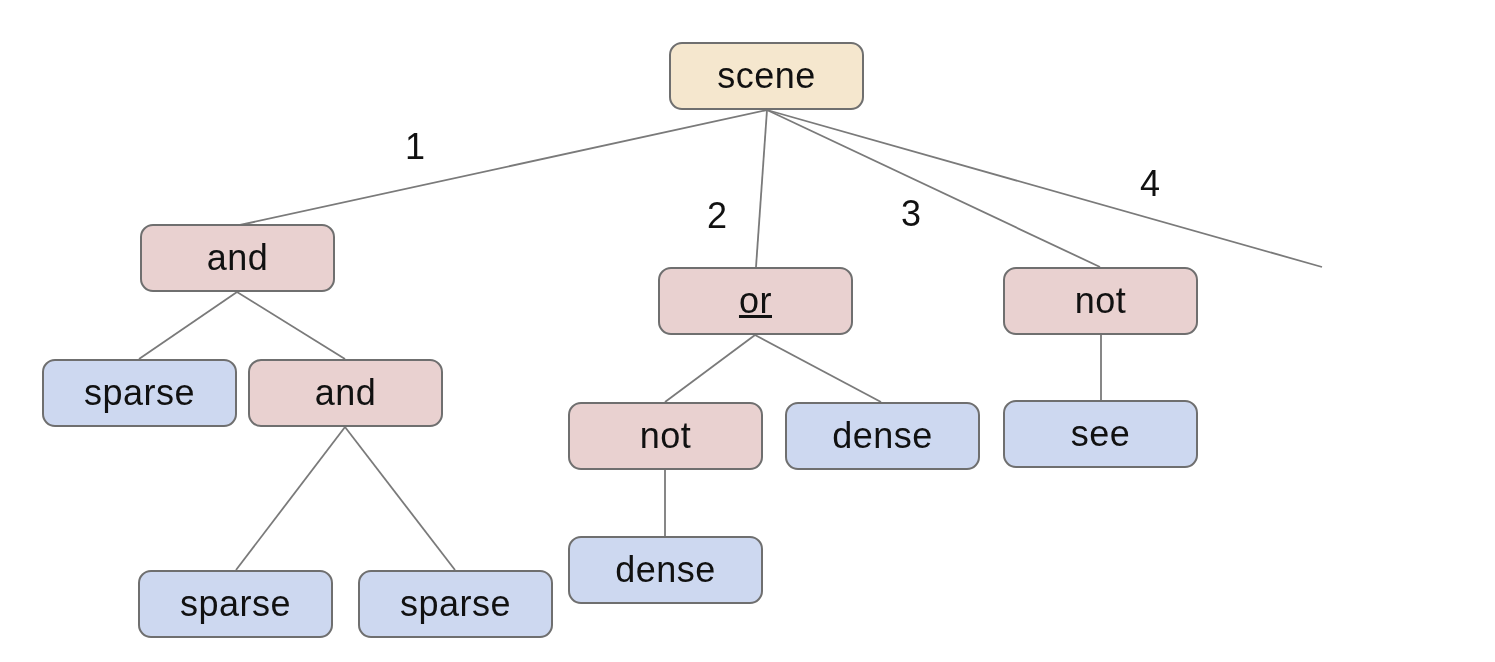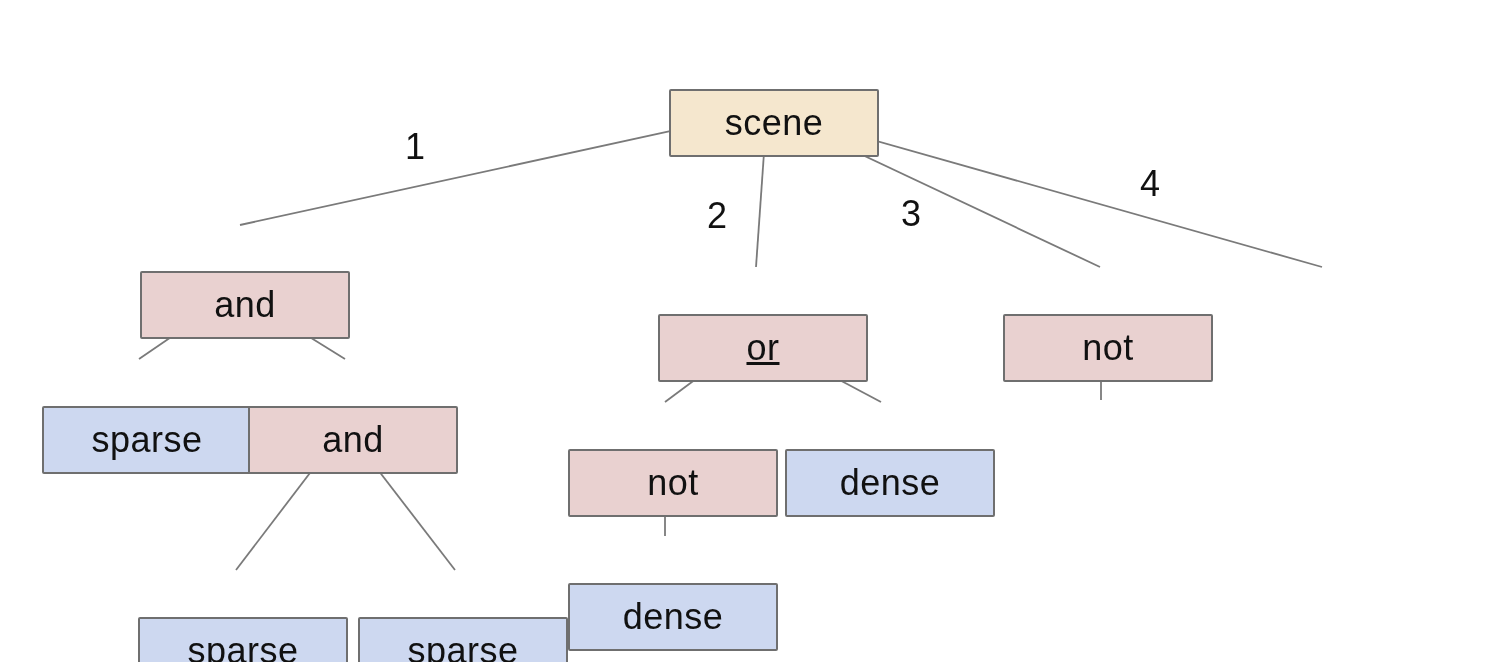--- a/index.html
+++ b/index.html
@@ -21,32 +21,31 @@
     top: 0;
     width: 1495px;
     height: 662px;
   }
   #edges line {
     stroke: var(--edge, #7a7a7a);
     stroke-width: 1.8;
   }
   .node {
     position: absolute;
-    width: 210px;
+    width: 195px;
     height: 68px;
     box-sizing: border-box;
     border: 2px solid var(--border, #6f6f6f);
-    border-radius: 2px;
+    border-radius: 13px;
     display: flex;
     align-items: center;
     justify-content: center;
     font-size: 36px;
     color: var(--text, #111111);
     letter-spacing: 0.5px;
-    margin-top: 47px;
   }
   .node.root     { background: var(--root-fill, #f5e7ce); }
   .node.operator { background: var(--operator-fill, #e9d1d0); }
   .node.leaf     { background: var(--leaf-fill, #cdd8f0); }
   .edge-label {
     position: absolute;
     transform: translate(-50%, -50%);
     font-size: 36px;
     color: var(--text, #111111);
   }
@@ -93,20 +92,23 @@
     </div>
   <div class="node operator" style="left:248px;  top:359px;">
       <span>and</span>
     </div>
   <div class="node operator" style="left:568px;  top:402px;">
       <span>not</span>
     </div>
   <div class="node leaf" style="left:785px;  top:402px;">
       <span>dense</span>
     </div>
+  <div class="node leaf" style="left:1003px; top:400px;">
+      <span>see</span>
+    </div>
   <div class="node leaf" style="left:138px;  top:570px;">
       <span>sparse</span>
     </div>
   <div class="node leaf" style="left:358px;  top:570px;">
       <span>sparse</span>
     </div>
   <div class="node leaf" style="left:568px;  top:536px;">
       <span>dense</span>
     </div>
 

